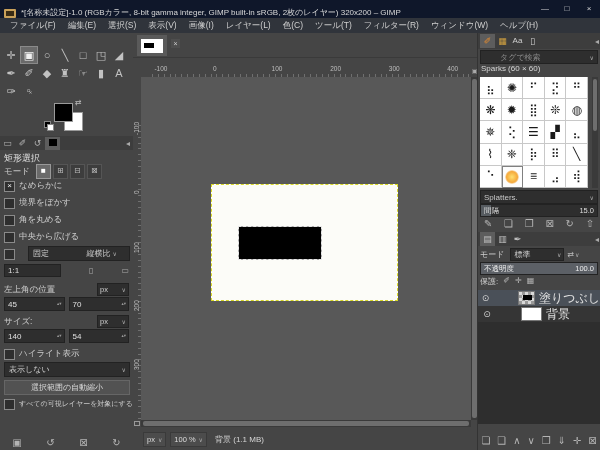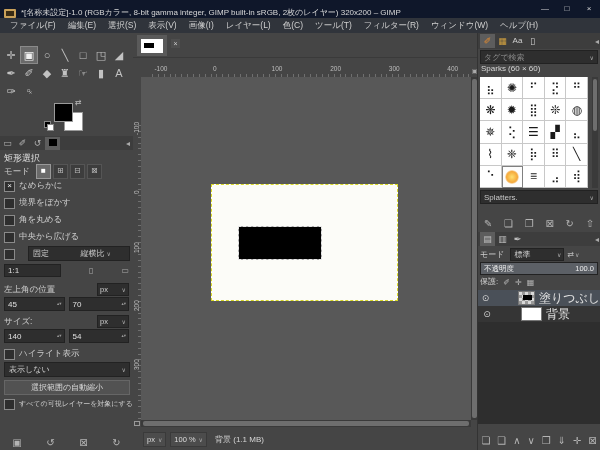--- a/index.html
+++ b/index.html
@@ -37,21 +37,21 @@
   #to-title{position:absolute;left:4px;top:119px;font-size:9px;color:#e0e0e0;}
   #mode-row{position:absolute;left:4px;top:131px;display:flex;align-items:center;}
   #mode-label{font-size:8.5px;margin-right:6px;}
   .modebtn{width:13px;height:13px;margin-right:2px;background:#3d3d3d;border:1px solid #555;color:#b8b8b8;font-size:8px;text-align:center;line-height:12px;}
   .modebtn.active{background:#6a6a6a;border-color:#999;color:#fff;}
   .cbrow{position:absolute;left:4px;display:flex;align-items:center;height:12px;}
   .cb{width:9px;height:9px;background:#2e2e2e;border:1px solid #8a8a8a;margin-right:4px;color:#f0f0f0;font-size:8px;line-height:8px;text-align:center;}
   .cblabel{font-size:8.5px;color:#cfcfcf;white-space:nowrap;}
   #fixed-combo{position:absolute;left:28px;top:213px;width:100px;height:13px;background:#2e2e2e;border:1px solid #222;display:flex;align-items:center;font-size:8px;}
   #fixed-combo .fl{padding-left:4px;}
-  #fixed-combo .fr{margin-left:auto;padding-right:18px;display:flex;align-items:center;gap:2px;}
+  #fixed-combo .fr{margin-left:auto;padding-right:12px;display:flex;align-items:center;gap:2px;}
   .chev{font-size:6px;color:#aaa;}
   #ratio-row{position:absolute;left:4px;top:231px;width:125px;height:13px;display:flex;align-items:center;gap:24px;}
   #ratio-input{width:88px;height:11px;background:#2e2e2e;border:1px solid #222;color:#ddd;font-size:8px;padding-left:3px;line-height:11px;}
   .orient{font-size:8px;color:#aaa;margin-left:4px;}
   .optlabelrow{position:absolute;left:4px;width:125px;display:flex;align-items:center;}
   .optlabel{font-size:8.5px;}
   .unitcombo{margin-left:auto;width:26px;height:11px;background:#2e2e2e;border:1px solid #222;font-size:7.5px;display:flex;align-items:center;justify-content:space-between;padding:0 2px;}
   .spinrow{position:absolute;left:4px;width:125px;display:flex;gap:4px;}
   .spin{flex:1;height:12px;background:#2e2e2e;border:1px solid #222;display:flex;align-items:center;font-size:8px;color:#e0e0e0;padding-left:3px;}
   .spin .arrows{margin-left:auto;display:flex;flex-direction:column;font-size:4.5px;line-height:4px;color:#999;padding-right:2px;}
@@ -89,21 +89,21 @@
   #statusbar{position:absolute;left:0;right:0;bottom:0;height:22px;background:#454545;display:flex;align-items:center;padding-left:10px;gap:4px;}
   .statcombo{height:13px;background:#4c4c4c;border:1px solid #3a3a3a;font-size:7.5px;display:flex;align-items:center;gap:3px;padding:0 3px;color:#ddd;}
   #status-msg{font-size:8px;color:#d6d6d6;margin-left:4px;white-space:nowrap;}
   
   #rightdock{position:absolute;right:0;top:33px;width:122px;bottom:0;background:#454545;border-left:1px solid #333;}
   #rtabs{position:absolute;left:0;top:0;width:122px;height:16px;background:#3d3d3d;display:flex;align-items:center;padding-left:2px;}
   .rtab{width:15px;height:14px;text-align:center;font-size:9px;line-height:14px;color:#c0c0c0;}
   .rtab.active{background:#5d5d5d;}
   #rtab-arrow{margin-left:auto;font-size:8px;color:#aaa;padding-right:3px;}
   #brush-filter{position:absolute;left:2px;top:17px;width:116px;height:12px;background:#2e2e2e;border:1px solid #222;display:flex;align-items:center;font-size:8px;color:#8a8a8a;}
-  #brush-filter span{padding-left:3px;}
+  #brush-filter span{padding-left:19px;}
   #brush-filter .chev{margin-left:auto;padding-right:3px;}
   #brush-name{position:absolute;left:3px;top:31px;font-size:8px;color:#d8d8d8;}
   #brush-grid{position:absolute;left:2px;top:44px;width:108px;height:111px;background:#fff;display:grid;grid-template-columns:repeat(5,1fr);grid-template-rows:repeat(5,1fr);}
   .bcell{border-right:1px solid #c8c8c8;border-bottom:1px solid #c8c8c8;display:flex;align-items:center;justify-content:center;font-size:12px;color:#1a1a1a;overflow:hidden;}
   .bcell.selected{border:1px solid #808080;background:#fdfdfd;}
   .bcell.selected i{display:block;width:14px;height:14px;border-radius:50%;background:radial-gradient(circle,#ffe070 0%,#f5a93b 55%,rgba(245,170,60,0) 75%);}
   #grid-scroll{position:absolute;right:2px;top:44px;width:6px;height:111px;background:#3a3a3a;}
   #grid-scroll .thumb{position:absolute;left:1px;right:1px;top:2px;height:52px;background:#6e6e6e;border-radius:2px;}
   #brush-tag{position:absolute;left:2px;top:157px;width:116px;height:12px;background:#2e2e2e;border:1px solid #222;display:flex;align-items:center;font-size:8px;color:#c8c8c8;}
   #brush-tag span{padding-left:3px;}
@@ -116,21 +116,21 @@
   #layer-tabs{position:absolute;left:0;top:199px;width:122px;height:14px;background:#3d3d3d;display:flex;align-items:center;padding-left:2px;}
   #layer-tab-arrow{margin-left:auto;font-size:8px;color:#aaa;padding-right:3px;}
   #mode-row-r{position:absolute;left:2px;top:215px;width:118px;height:12px;display:flex;align-items:center;font-size:8px;}
   #layer-mode-combo{margin-left:6px;width:52px;height:11px;background:#2e2e2e;border:1px solid #222;display:flex;align-items:center;font-size:8px;}
   #layer-mode-combo span{padding-left:3px;}
   #layer-mode-combo .chev{margin-left:auto;padding-right:2px;}
   #blend-switch{margin-left:3px;font-size:8px;color:#bbb;display:flex;align-items:center;gap:1px;}
   #opacity-row{position:absolute;left:2px;top:229px;width:116px;height:11px;background:#5c6066;display:flex;align-items:center;font-size:7.5px;color:#f0f0f0;border:1px solid #222;}
   #opacity-label{padding-left:3px;}
   #opacity-value{margin-left:auto;padding-right:3px;}
-  #lock-row{position:absolute;left:2px;top:243px;width:116px;height:11px;display:flex;align-items:flex-end;gap:5px;font-size:8px;}
+  #lock-row{position:absolute;left:2px;top:243px;width:116px;height:11px;display:flex;align-items:flex-start;gap:5px;font-size:8px;}
   #layerlist{position:absolute;left:0;top:257px;width:122px;bottom:26px;background:#2e2e2e;}
   .lrow{position:absolute;left:0;width:122px;height:16px;display:flex;align-items:center;background:#353535;}
   .lrow.selected{background:#4a5058;}
   .leye{width:12px;text-align:center;font-size:9px;color:#d0d0d0;margin-left:3px;}
   .lthumb{margin-left:28px;width:19px;height:12px;border:1px solid #777;position:relative;background:#fff;}
   .lthumb.checker{background-image:linear-gradient(45deg,#9a9a9a 25%,transparent 25%,transparent 75%,#9a9a9a 75%),linear-gradient(45deg,#9a9a9a 25%,#d9d9d9 25%,#d9d9d9 75%,#9a9a9a 75%);background-size:6px 6px;background-position:0 0,3px 3px;}
   .lthumb .blk{position:absolute;left:4px;top:3px;width:9px;height:5px;background:#000;}
   .lname{margin-left:4px;font-size:12px;color:#e0e0e0;white-space:nowrap;}
   #layer-buttons{position:absolute;left:0;bottom:4px;width:122px;display:flex;justify-content:space-around;align-items:center;}
 </style>
@@ -443,20 +443,25 @@
       </div>
     <div id="grid-scroll">
         <div class="thumb"></div>
       </div>
 
     <div id="brush-tag">
       <span>Splatters.</span>
       <span class="chev">∨</span>
     </div>
 
+    <div id="spacing-row">
+      <div id="spacing-fill"></div>
+      <span id="spacing-label">間隔</span>
+      <span id="spacing-value">15.0</span>
+    </div>
 
     <div id="brush-buttons">
         <span class="smallbtn">✎</span>
         <span class="smallbtn">❏</span>
         <span class="smallbtn">❐</span>
         <span class="smallbtn">⊠</span>
         <span class="smallbtn">↻</span>
         <span class="smallbtn">⇧</span>
       </div>
 

